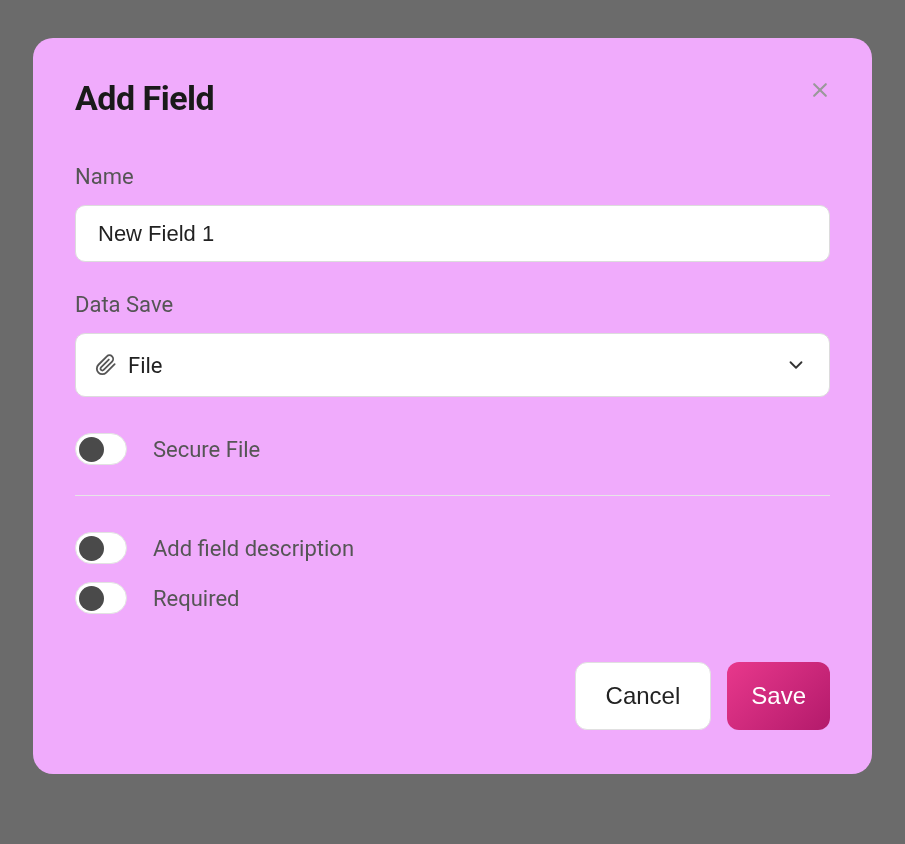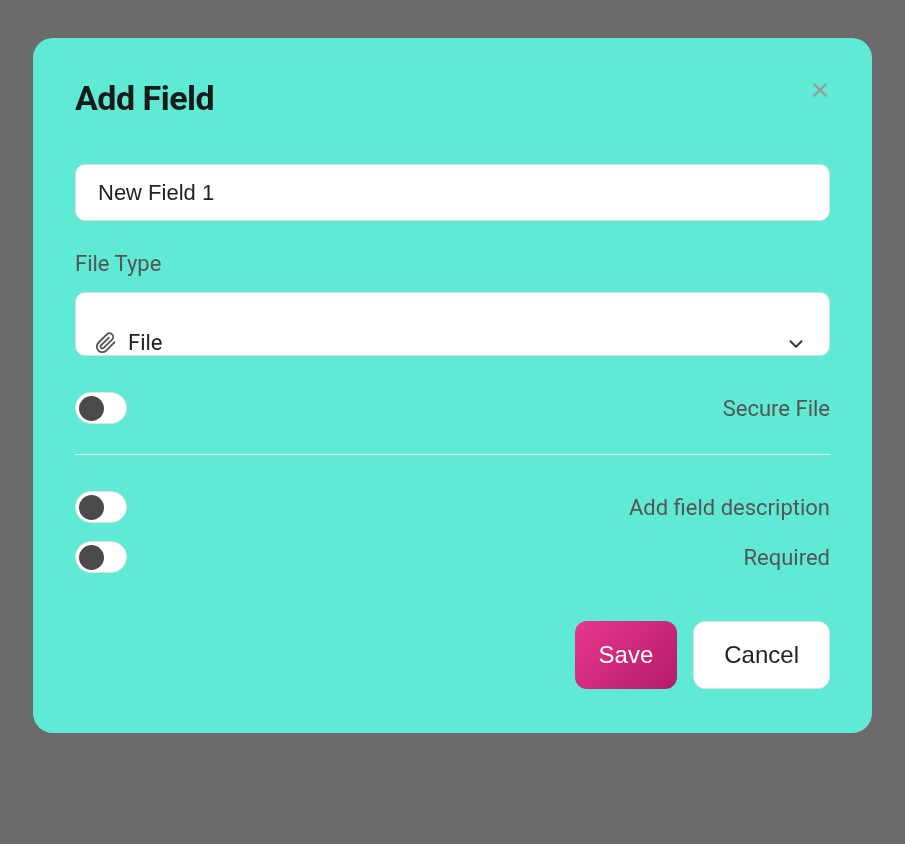--- a/index.html
+++ b/index.html
@@ -12,21 +12,21 @@
       background: #6b6b6b;
       width: 905px;
       height: 844px;
       position: relative;
     }
     .modal {
       position: absolute;
       top: 38px;
       left: 33px;
       right: 33px;
-      background: #5eead4;
+      background: #f0abfc;
       border-radius: 20px;
       padding: 40px 42px 44px 42px;
     }
     .modal-header {
       position: relative;
       margin-bottom: 46px;
     }
     .modal-title {
       font-size: 34px;
       font-weight: 700;
@@ -72,21 +72,21 @@
       outline: none;
     }
     .select-wrap {
       position: relative;
       width: 100%;
       height: 64px;
       border: 1px solid #dcdcdc;
       border-radius: 10px;
       background: #fff;
       display: flex;
-      align-items: flex-end;
+      align-items: center;
       padding: 0 22px 0 18px;
       cursor: pointer;
     }
     .select-icon {
       width: 24px;
       height: 24px;
       color: #555;
       margin-right: 10px;
       display: flex;
       align-items: center;
@@ -104,21 +104,20 @@
     .chevron {
       width: 22px;
       height: 22px;
       color: #333;
     }
     .toggle-row {
       display: flex;
       align-items: center;
       gap: 26px;
       margin-bottom: 18px;
-      justify-content: space-between;
     }
     .toggle {
       width: 52px;
       height: 32px;
       border-radius: 16px;
       background: #fff;
       border: 1px solid #e2e2e2;
       position: relative;
       cursor: pointer;
     }
@@ -181,25 +180,26 @@
     <h1 class="modal-title">Add Field</h1>
     <button class="close-btn">
       <svg viewBox="0 0 24 24" fill="none" stroke="currentColor" stroke-width="2.5" stroke-linecap="round">
         <line x1="5" y1="5" x2="19" y2="19"></line>
         <line x1="19" y1="5" x2="5" y2="19"></line>
       </svg>
     </button>
   </div>
 
   <div class="form-group">
+    <label class="form-label">Name</label>
     <input type="text" class="text-input" value="New Field 1" style="">
   </div>
 
   <div class="form-group">
-    <label class="form-label">File Type</label>
+    <label class="form-label">Data Save</label>
     <div class="select-wrap">
       <span class="select-icon">
         <svg viewBox="0 0 24 24" fill="none" stroke="currentColor" stroke-width="2" stroke-linecap="round" stroke-linejoin="round">
           <path d="M21.44 11.05l-9.19 9.19a6 6 0 0 1-8.49-8.49l9.19-9.19a4 4 0 0 1 5.66 5.66l-9.2 9.19a2 2 0 0 1-2.83-2.83l8.49-8.48"></path>
         </svg>
       </span>
       <span class="select-value">File</span>
       <svg class="chevron" viewBox="0 0 24 24" fill="none" stroke="currentColor" stroke-width="2" stroke-linecap="round" stroke-linejoin="round">
         <polyline points="6 9 12 15 18 9"></polyline>
       </svg>
@@ -223,16 +223,16 @@
   </div>
 
   <div class="toggle-row">
     <div class="toggle">
       <div class="toggle-knob"></div>
     </div>
     <span class="toggle-label">Required</span>
   </div>
 
   <div class="button-row">
+    <button class="btn btn-cancel">Cancel</button>
     <button class="btn btn-save">Save</button>
-    <button class="btn btn-cancel">Cancel</button>
   </div>
 </div>
 
 </body></html>

